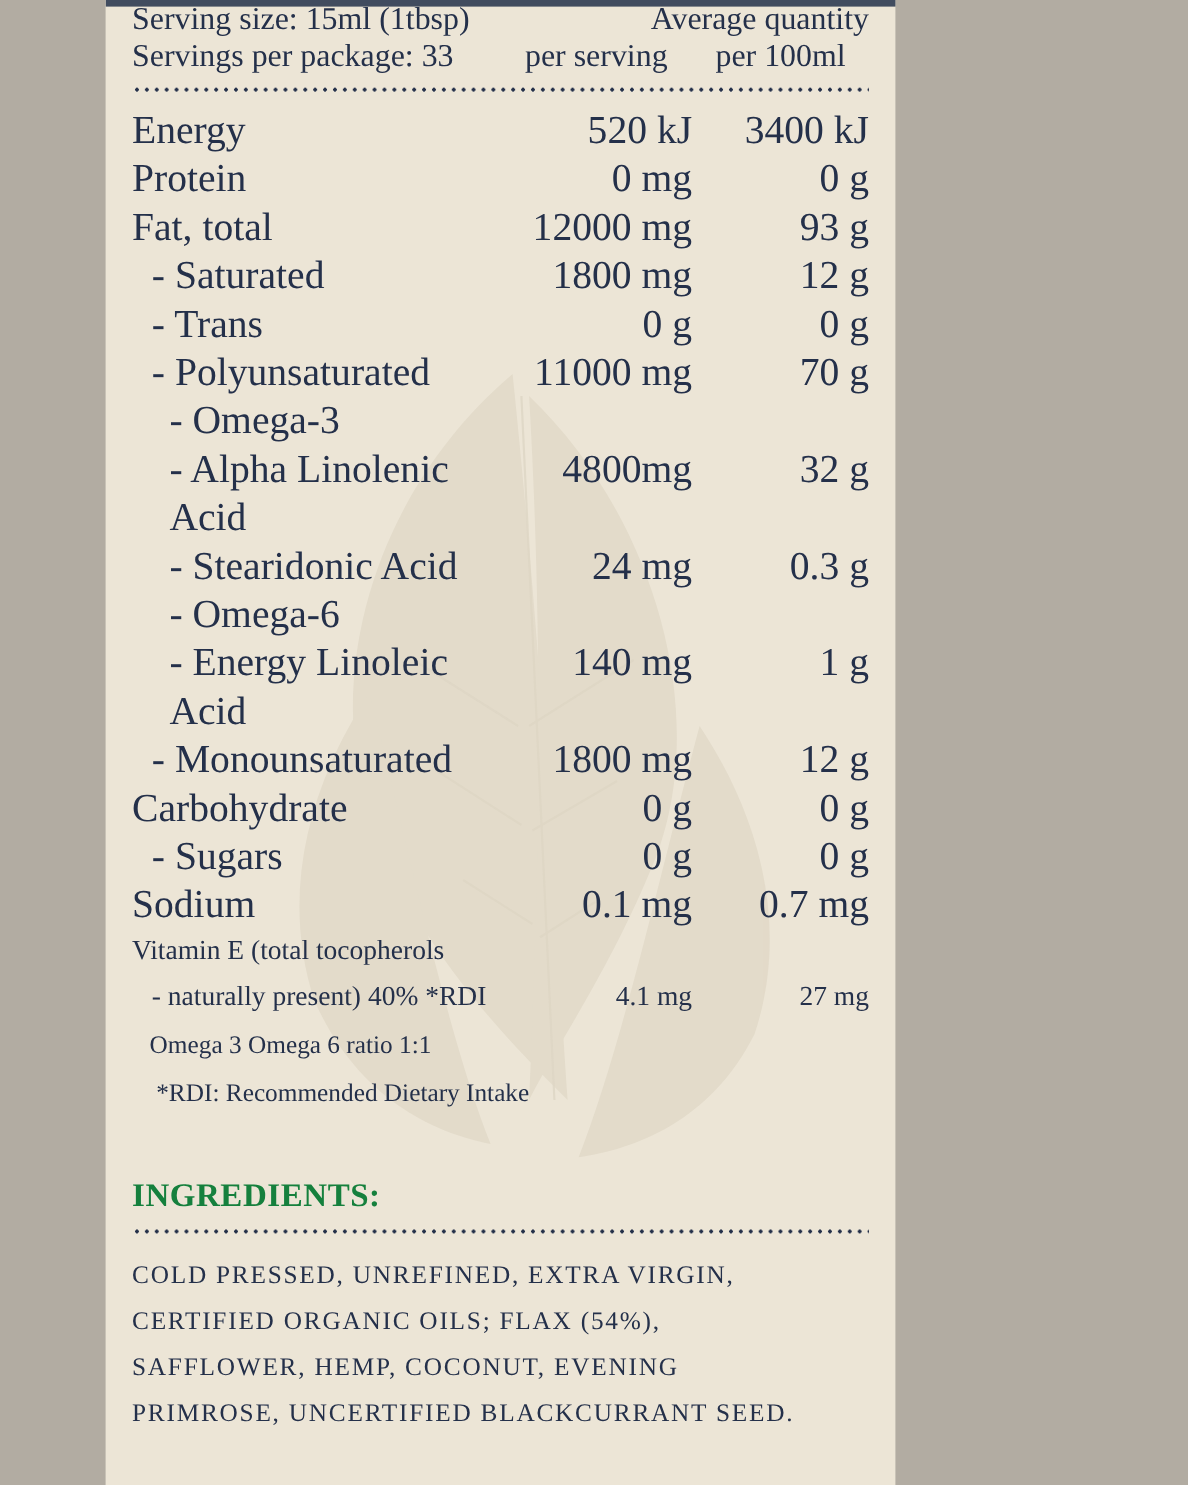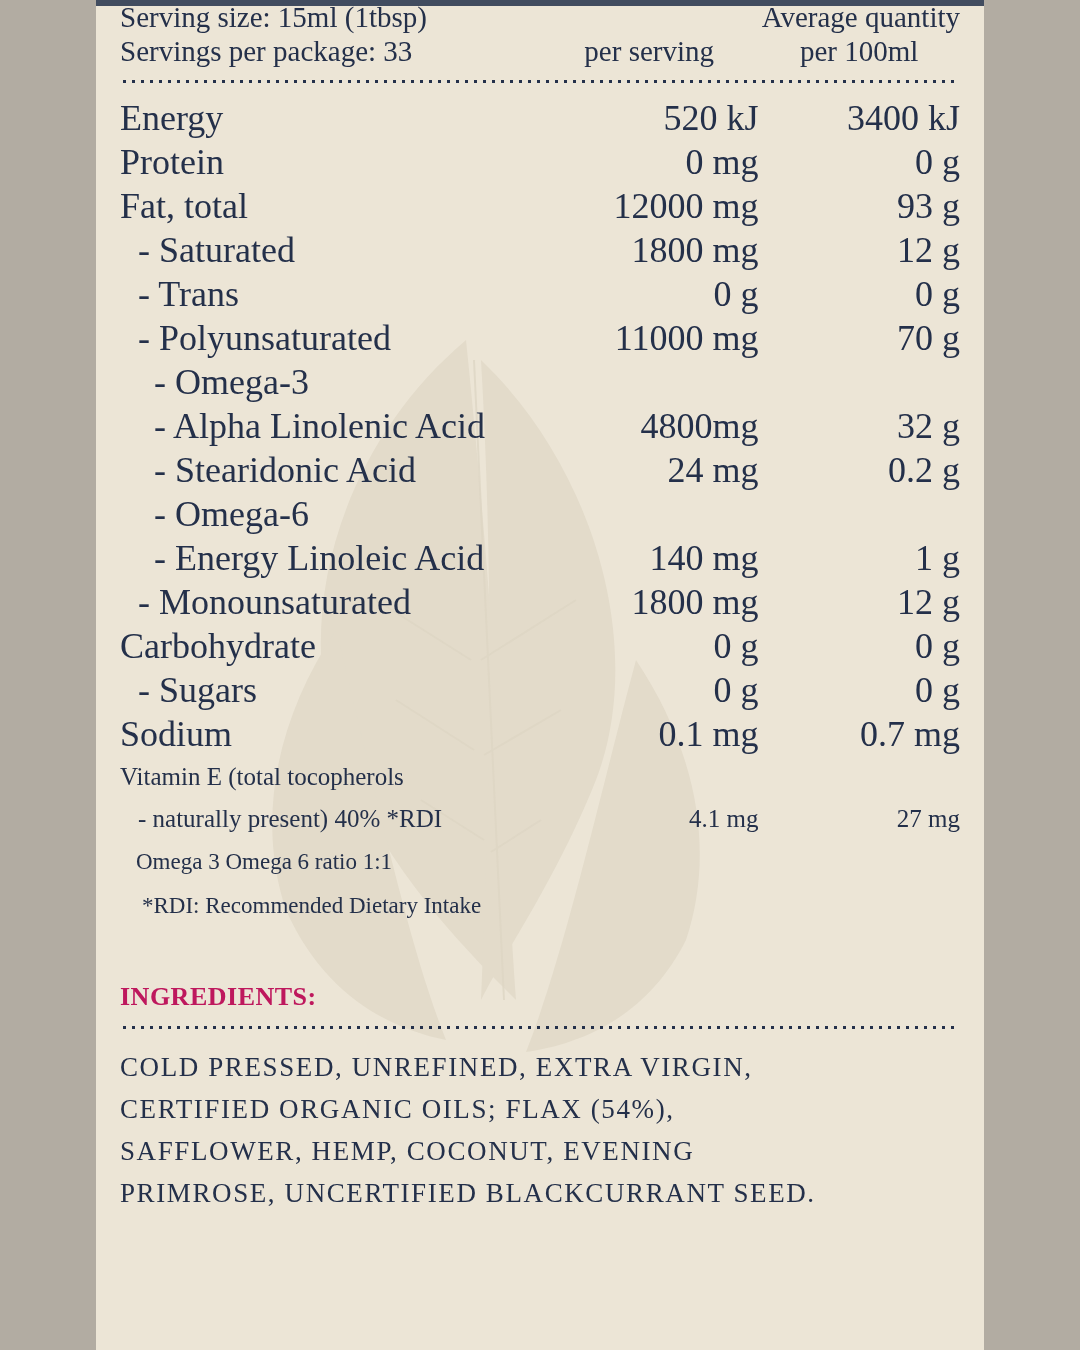--- a/index.html
+++ b/index.html
@@ -10,21 +10,21 @@
     width: 1080px;
     height: 1350px;
     background: #b2aca2;
     font-family: "Liberation Serif", serif;
     overflow: hidden;
   }
   #panel {
     position: absolute;
     left: 96px;
     top: 0;
-    width: 888px;
+    width: 718px;
     height: 1350px;
     background: #ece5d6;
     overflow: hidden;
   }
   
   .watermark {
     position: absolute;
     left: 120px;
     top: 300px;
     width: 560px;
@@ -87,28 +87,28 @@
     font-size: 25px;
     line-height: 42px;
   }
   .wrapline {
     font-size: 23px;
     line-height: 44px;
     color: #24304a;
   }
   .ing-title {
     margin-top: 54px;
-    font-size: 26px;
+    font-size: 30px;
     font-weight: bold;
     letter-spacing: 0.5px;
-    color: #be185d;
+    color: #15803d;
   }
   .ing-body {
     margin-top: 14px;
-    font-size: 27px;
+    font-size: 23px;
     line-height: 42px;
     letter-spacing: 1.6px;
     color: #24304a;
     font-variant: small-caps;
     text-transform: uppercase;
   }
   .ing-body div { white-space: nowrap; }
 </style>
 </head>
 <body>
@@ -191,21 +191,21 @@
             <td class="col-100"></td>
           </tr>
           <tr class="row">
             <td class="col-name indent2">- Alpha Linolenic Acid</td>
             <td class="col-serv">4800mg</td>
             <td class="col-100">32 g</td>
           </tr>
           <tr class="row">
             <td class="col-name indent2">- Stearidonic Acid</td>
             <td class="col-serv">24 mg</td>
-            <td class="col-100">0.2 g</td>
+            <td class="col-100">0.3 g</td>
           </tr>
           <tr class="row">
             <td class="col-name indent2">- Omega-6</td>
             <td class="col-serv"></td>
             <td class="col-100"></td>
           </tr>
           <tr class="row">
             <td class="col-name indent2">- Energy Linoleic Acid</td>
             <td class="col-serv">140 mg</td>
             <td class="col-100">1 g</td>

